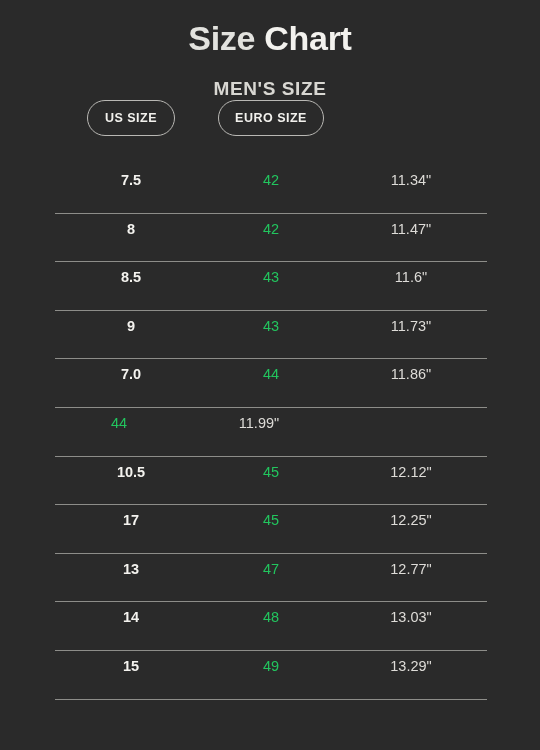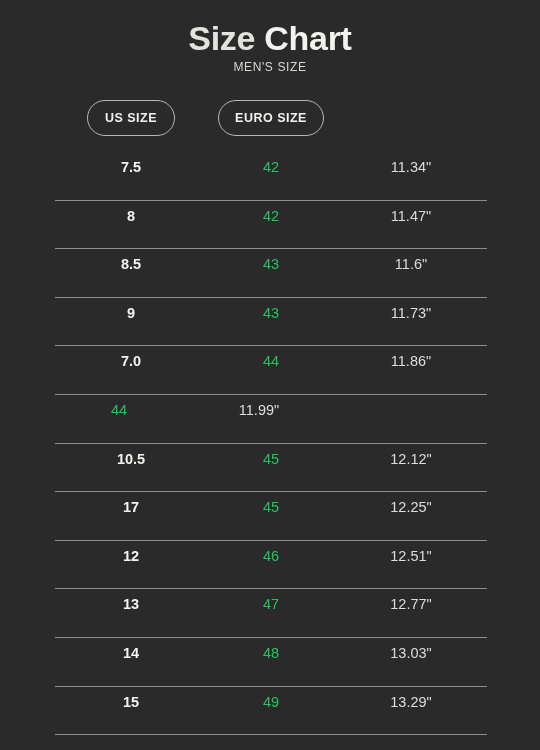--- a/index.html
+++ b/index.html
@@ -34,23 +34,23 @@
   .chart-title .t-light {
     font-weight: 700;
     color: #e2e2de;
   }
   .chart-title .t-bold {
     font-weight: 700;
     color: #f3f2ee;
   }
 
   .chart-subtitle {
-    margin-top: 2px;
-    font-size: 12px;
-    font-weight: 400;
+    margin-top: 20px;
+    font-size: 19px;
+    font-weight: 700;
     letter-spacing: 0.6px;
     color: #d8d7d2;
   }
 
   
   .pill-row {
     position: absolute;
     top: 100px;
     left: 55px;
     width: 432px;
@@ -83,21 +83,21 @@
     white-space: nowrap;
     text-align: right;
   }
   .pill.p1 { width: 88px; }
   .pill.p2 { width: 106px; }
   .pill.p3 { width: 108px; }
 
   
   .table {
     position: absolute;
-    top: 152px;
+    top: 165px;
     left: 55px;
     width: 432px;
   }
 
   .row {
     position: relative;
     height: 48.6px;
     display: flex;
     align-items: flex-start;
   }
@@ -179,25 +179,20 @@
         <div class="cell c1">10.5</div>
         <div class="cell c2">45</div>
         <div class="cell c3">12.12"</div>
       </div>
       <div class="row">
         <div class="cell c1">17</div>
         <div class="cell c2">45</div>
         <div class="cell c3">12.25"</div>
       </div>
       <div class="row">
-        <div class="cell c1">12</div>
-        <div class="cell c2">46</div>
-        <div class="cell c3">12.51"</div>
-      </div>
-      <div class="row">
         <div class="cell c1">13</div>
         <div class="cell c2">47</div>
         <div class="cell c3">12.77"</div>
       </div>
       <div class="row">
         <div class="cell c1">14</div>
         <div class="cell c2">48</div>
         <div class="cell c3">13.03"</div>
       </div>
       <div class="row">

